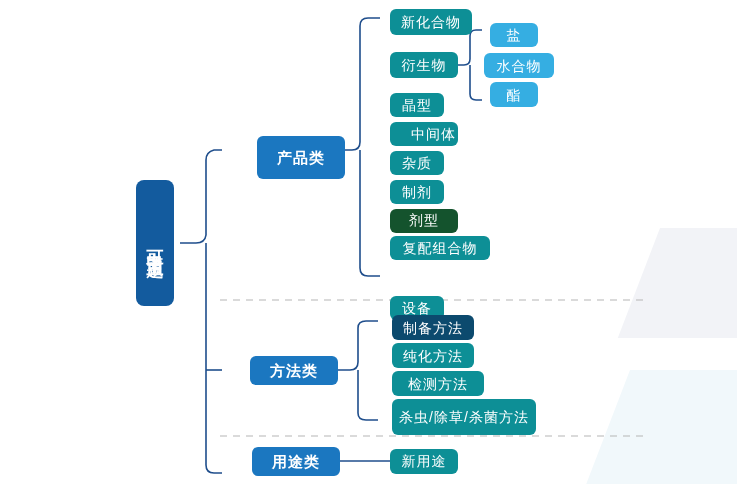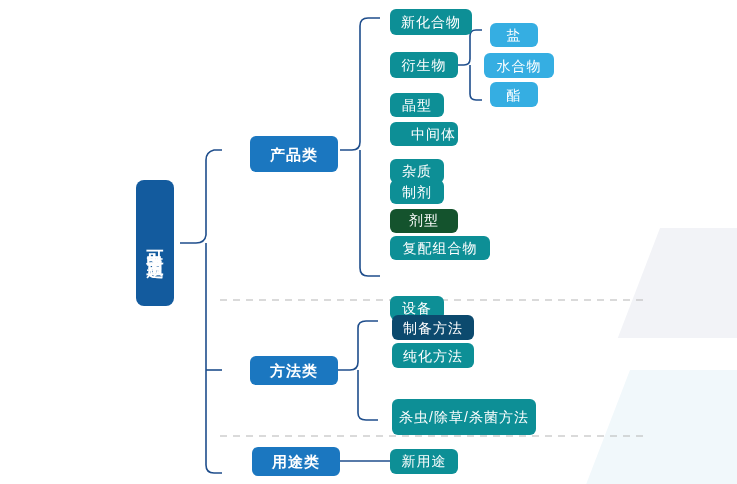--- a/index.html
+++ b/index.html
@@ -106,21 +106,21 @@
     <path d="M 340 461 L 390 461" fill="none" stroke="#1F4E8C" stroke-width="1.6"></path>
 
     <line x1="220" y1="300" x2="645" y2="300" stroke="#b5b5b5" stroke-width="1.2" stroke-dasharray="7,6"></line>
     <line x1="220" y1="436" x2="645" y2="436" stroke="#b5b5b5" stroke-width="1.2" stroke-dasharray="7,6"></line>
   </svg>
 
   <div class="node root" style="left:136px; top:180px; width:38px; height:126px; background:#135B9E; font-size:17px;">
     <span>可申请主题</span>
   </div>
 
-  <div class="node lvl2" style="left:250px; top:136px; width:88px; height:36px; background:#1B77C0;">
+  <div class="node lvl2" style="left:257px; top:136px; width:88px; height:43px; background:#1B77C0;">
     <span>产品类</span>
   </div>
   <div class="node lvl2" style="left:250px; top:356px; width:88px; height:29px; background:#1B77C0;">
     <span>方法类</span>
   </div>
   <div class="node lvl2" style="left:252px; top:447px; width:88px; height:29px; background:#1B77C0;">
     <span>用途类</span>
   </div>
 
   <div class="node lvl3" style="left:390px; top:9px; width:82px; height:26px; background:#0D8F96;">
@@ -128,21 +128,21 @@
   </div>
   <div class="node lvl3" style="left:390px; top:52px; width:68px; height:26px; background:#0D8F96;">
     <span>衍生物</span>
   </div>
   <div class="node lvl3" style="left:390px; top:93px; width:54px; height:24px; background:#0D8F96;">
     <span>晶型</span>
   </div>
   <div class="node lvl3" style="left:390px; top:122px; width:68px; height:24px; background:#0D8F96;padding-left:19px;">
     <span>中间体</span>
   </div>
-  <div class="node lvl3" style="left:390px; top:151px; width:54px; height:24px; background:#0D8F96;margin-top:8px;">
+  <div class="node lvl3" style="left:390px; top:151px; width:54px; height:24px; background:#0D8F96;">
     <span>杂质</span>
   </div>
   <div class="node lvl3" style="left:390px; top:180px; width:54px; height:24px; background:#0D8F96;">
     <span>制剂</span>
   </div>
   <div class="node lvl3" style="left:390px; top:209px; width:68px; height:24px; background:#14532d;font-family:Liberation Mono, monospace;">
     <span>剂型</span>
   </div>
   <div class="node lvl3" style="left:390px; top:236px; width:100px; height:24px; background:#0D8F96;">
     <span>复配组合物</span>
@@ -160,20 +160,23 @@
   <div class="node lvl4" style="left:490px; top:82px; width:48px; height:25px; background:#35AEE2;">
     <span>酯</span>
   </div>
 
   <div class="node lvl3" style="left:392px; top:315px; width:82px; height:25px; background:#0c4a6e;">
     <span>制备方法</span>
   </div>
   <div class="node lvl3" style="left:392px; top:343px; width:82px; height:25px; background:#0D8F96;">
     <span>纯化方法</span>
   </div>
+  <div class="node lvl3" style="left:392px; top:371px; width:92px; height:25px; background:#0D8F96;">
+    <span>检测方法</span>
+  </div>
   <div class="node lvl3" style="left:392px; top:399px; width:144px; height:36px; background:#0D8F96;">
     <span>杀虫/除草/杀菌方法</span>
   </div>
 
   <div class="node lvl3" style="left:390px; top:449px; width:68px; height:25px; background:#0D8F96;font-family:Liberation Serif, serif;">
     <span>新用途</span>
   </div>
 
 </div>
 

